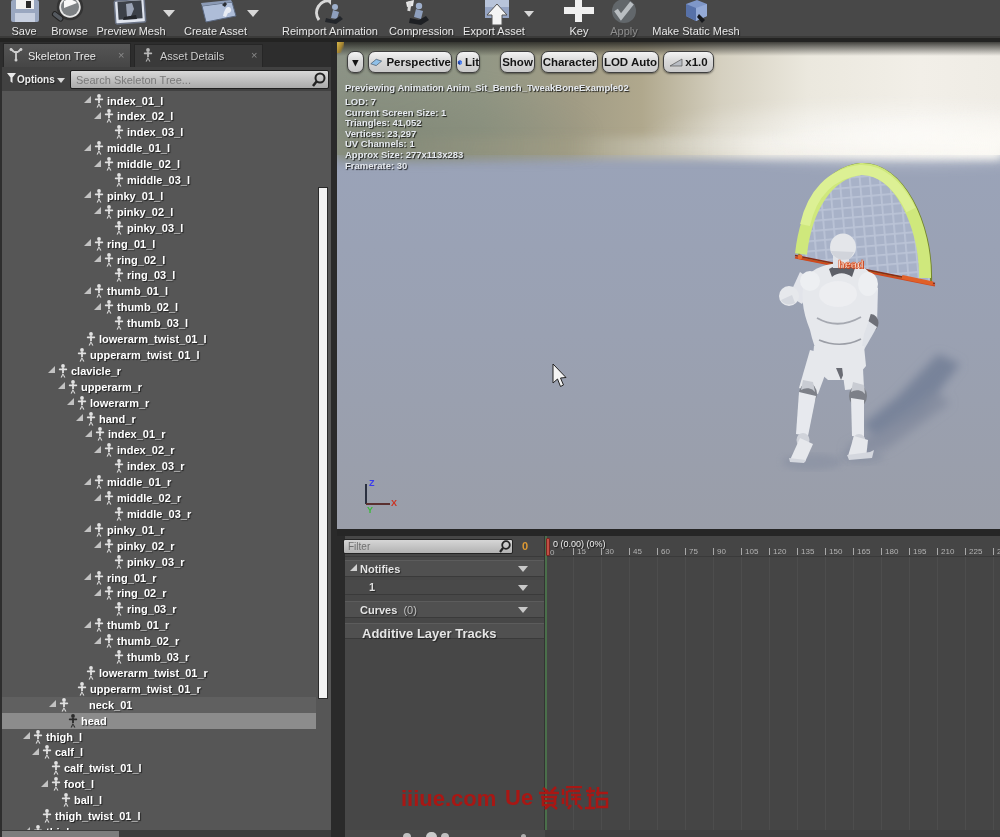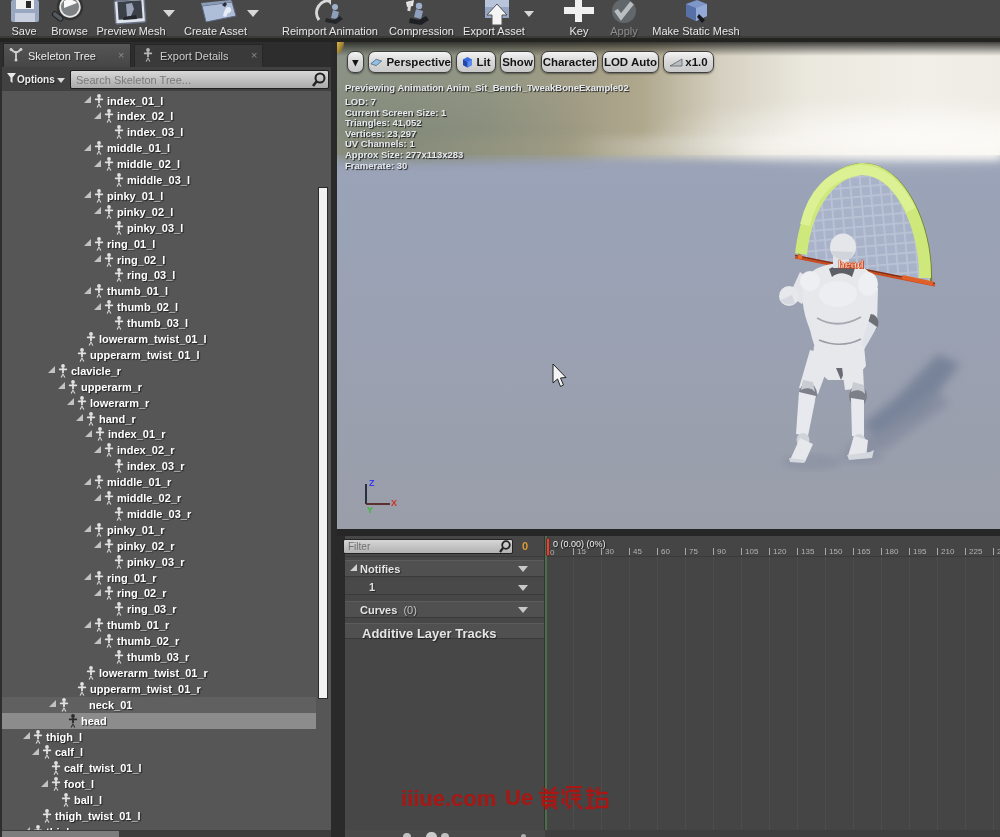--- a/index.html
+++ b/index.html
@@ -112,21 +112,21 @@
   <circle cx="7" cy="12" r="1.5" fill="#cfcfcf"></circle>
 </svg>
 <div class="abs" style="left:28px;top:50px;font-size:11px;color:#ececec;text-shadow:1px 1px 1px rgba(0,0,0,.5)">Skeleton Tree</div>
 <div class="abs" style="left:118px;top:49px;font-size:11px;color:#8a8a8a">×</div>
 <svg class="abs" style="left:143px;top:48px" width="10" height="14" viewBox="0 0 10 14">
     <circle cx="5" cy="2" r="1.9" fill="#b8b8b8"></circle>
     <rect x="4.1" y="4" width="1.8" height="5" fill="#b8b8b8"></rect>
     <rect x="0.8" y="4.6" width="8.4" height="1.6" rx="0.8" fill="#b8b8b8"></rect>
     <path d="M4.9,9 L2.6,13.6 L3.9,13.6 L5,10.8 L6.1,13.6 L7.4,13.6 Z" fill="#b8b8b8"></path>
   </svg>
-<div class="abs" style="left:160px;top:50px;font-size:11px;color:#cdcdcd;text-shadow:1px 1px 1px rgba(0,0,0,.5)">Export Details</div>
+<div class="abs" style="left:160px;top:50px;font-size:11px;color:#cdcdcd;text-shadow:1px 1px 1px rgba(0,0,0,.5)">Asset Details</div>
 <div class="abs" style="left:251px;top:49px;font-size:11px;color:#8a8a8a">×</div>
 
 <div class="abs" style="left:0;top:67px;width:337px;height:24px;background:#414141"></div>
 <svg class="abs" style="left:7px;top:73px" width="9" height="11" viewBox="0 0 9 11">
     <path d="M0,0 L9,0 L5.5,4.5 L5.5,10 L3.5,8.5 L3.5,4.5 Z" fill="#e8e8e8"></path>
   </svg>
 <div class="abs" style="left:17px;top:74px;font-size:10px;font-weight:bold;color:#ececec;text-shadow:1px 1px 1px rgba(0,0,0,.5)">Options</div>
 <div class="abs" style="left:57px;top:78px;width:0;height:0;border-left:4.5px solid transparent;border-right:4.5px solid transparent;border-top:5.5px solid #d8d8d8"></div>
 <div class="abs" style="left:70px;top:70px;width:259px;height:19px;background:linear-gradient(#d8d8d8,#aaaaaa);border:1px solid #1f1f1f;border-radius:2px"></div>
 <div class="abs" style="left:76px;top:74px;font-size:11px;color:#7a7a7a">Search Skeleton Tree...</div>
@@ -607,21 +607,21 @@
     </g>
 
     <path d="M553,364 L553,383 L557.5,379 L560.5,386.5 L563.5,385 L560.5,378 L566,377.5 Z" fill="#f4f4f4" stroke="#222" stroke-width="1"></path>
   </svg>
 </div>
 
 <div class="vbtn" style="left:347px;width:17px">▾</div>
 <div class="vbtn" style="left:368px;width:84px"><svg width="16" height="10" viewBox="0 0 16 10" style="margin-right:3px">
       <path d="M2,7 L8,2 L14,4 L8,9 Z" fill="#8fc0e8" stroke="#46586a" stroke-width="0.8"></path>
     </svg>Perspective</div>
-<div class="vbtn" style="left:456px;width:40px"><svg width="13" height="13" viewBox="0 0 13 13" style="margin-right:2px">
+<div class="vbtn" style="left:456px;width:24px"><svg width="13" height="13" viewBox="0 0 13 13" style="margin-right:2px">
       <path d="M2,3.5 L6.5,1 L11,3.5 L11,9 L6.5,11.5 L2,9 Z" fill="#3a6ae0"></path>
       <path d="M2,3.5 L6.5,6 L6.5,11.5 L2,9 Z" fill="#2448a8"></path>
       <path d="M6.5,6 L11,3.5 L11,9 L6.5,11.5 Z" fill="#5a8af0"></path>
     </svg>Lit</div>
 <div class="vbtn" style="left:500px;width:35px">Show</div>
 <div class="vbtn" style="left:541px;width:57px">Character</div>
 <div class="vbtn" style="left:602px;width:57px">LOD Auto</div>
 <div class="vbtn" style="left:663px;width:51px"><svg width="14" height="9" viewBox="0 0 14 9" style="margin-right:2px">
       <path d="M1,8 L13,1 L13,8 Z" fill="#b9bdc4" stroke="#555" stroke-width="0.7"></path>
     </svg>x1.0</div>

